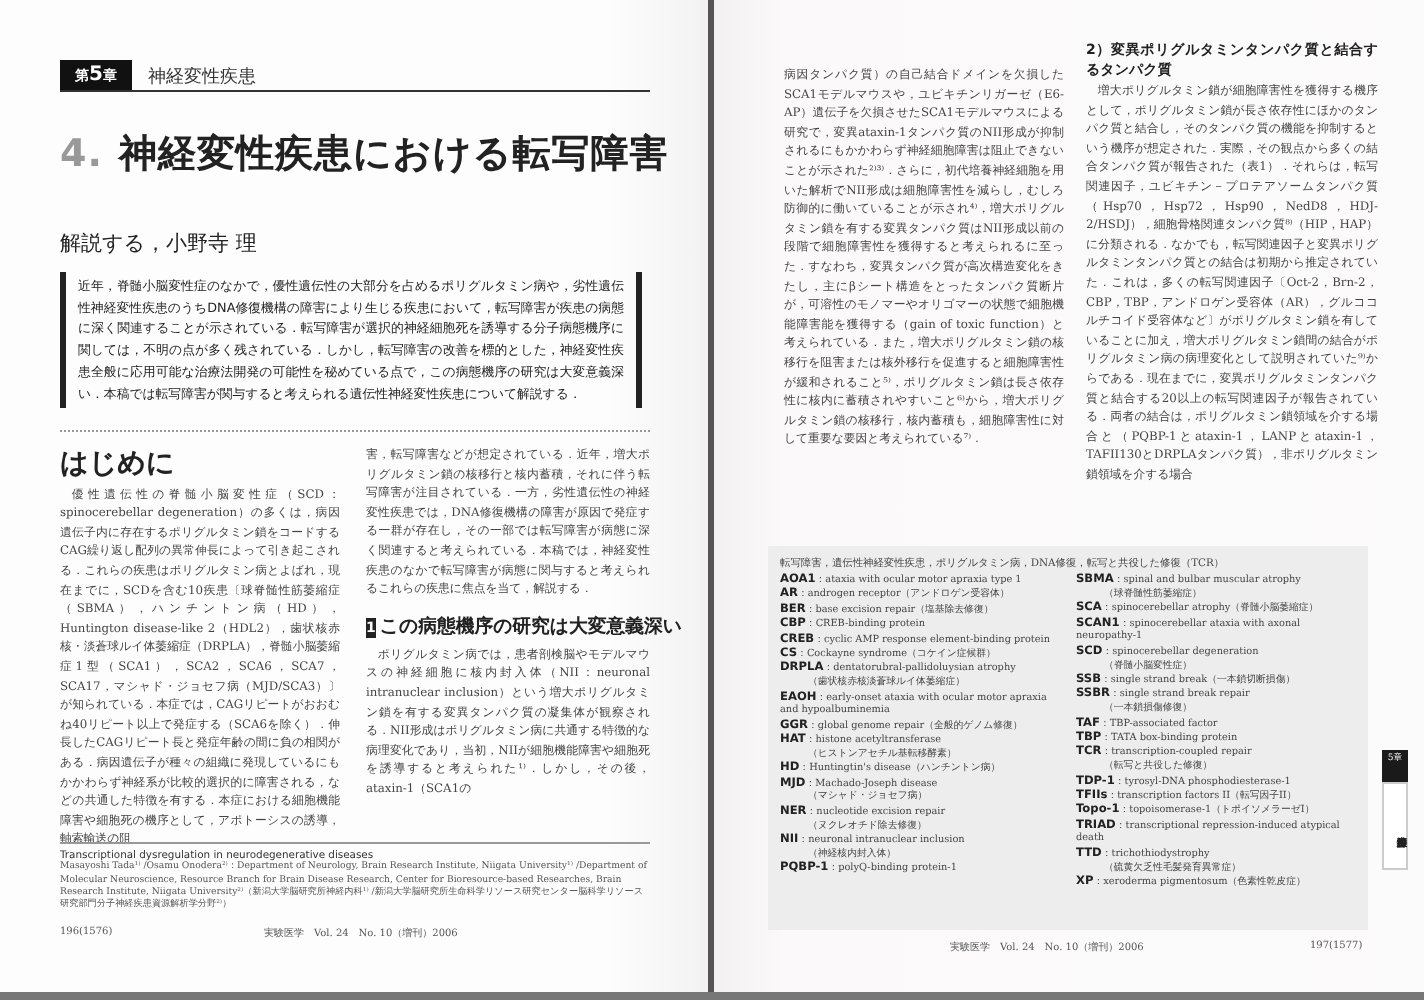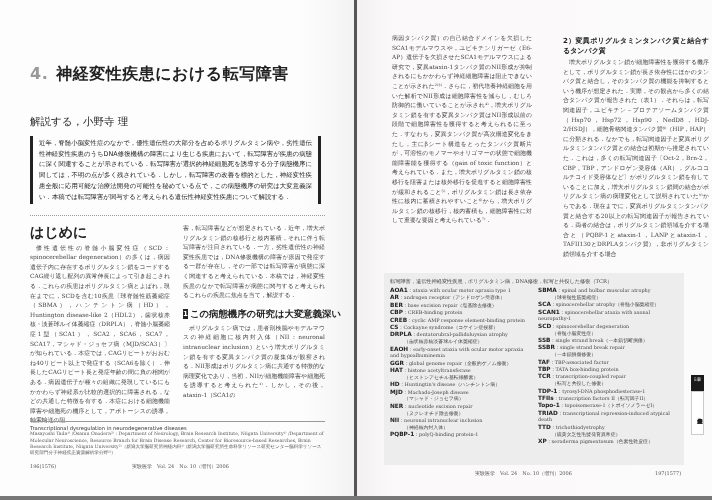--- a/index.html
+++ b/index.html
@@ -11,21 +11,21 @@
     .page.right { left: 356px; width: 356px; background: linear-gradient(to right, #f2f0f1 0%, #fbf9fa 10%, #fcfbfb 100%); }
     .gutter { position: absolute; left: 354px; top: 0; width: 3px; height: 496px; background: #555; }
     .bottom-edge { position: absolute; left: 0; top: 496px; width: 712px; height: 4px; background: #777; }
 
     
     .chapter-bar { position: absolute; left: 30px; top: 30px; width: 295px; height: 16px; border-bottom: 1.5px solid #333; }
     .chapter-tag { position: absolute; left: 0; top: 0; width: 36px; height: 15px; background: #111; color: #fff; font-family: "DejaVu Sans", sans-serif; font-size: 7px; font-weight: bold; line-height: 15px; text-align: center; }
     .chapter-tag .num { font-size: 10px; }
     .chapter-name { position: absolute; left: 44px; top: 2px; font-family: "DejaVu Sans", sans-serif; font-size: 9px; color: #333; }
 
-    .title { position: absolute; left: 30px; top: 64px; font-family: "DejaVu Sans", sans-serif; font-weight: bold; font-size: 16px; color: #222; letter-spacing: 0.5px; white-space: nowrap; }
+    .title { position: absolute; left: 30px; top: 64px; font-family: "DejaVu Sans", sans-serif; font-weight: bold; font-size: 19px; color: #222; letter-spacing: 0.5px; white-space: nowrap; }
     .title .num { color: #999; margin-right: 8px; }
 
     .authors { position: absolute; left: 30px; top: 115px; font-family: "DejaVu Sans", sans-serif; font-size: 10.5px; color: #222; }
 
     .abstract { position: absolute; left: 30px; top: 136px; width: 291px; border-left: 3px solid #222; border-right: 3px solid #222; padding: 2px 6px; font-family: "DejaVu Sans", sans-serif; font-size: 6.4px; line-height: 10.7px; color: #222; font-weight: normal; text-align: justify; }
     .dotted-sep { position: absolute; left: 30px; top: 215px; width: 295px; border-top: 1px dotted #999; }
 
     .section-heading { font-family: "DejaVu Sans", sans-serif; font-weight: bold; color: #222; }
     .col { position: absolute; font-size: 5.9px; line-height: 9.6px; color: #444; text-align: justify; }
     .col p { text-indent: 1em; }
@@ -37,21 +37,21 @@
     .h-sub { font-size: 7px; line-height: 10px; margin: 2px 0 2px 0; }
 
     .footnote { position: absolute; left: 30px; top: 421px; width: 295px; border-top: 1px solid #999; padding-top: 3px; font-size: 4.6px; line-height: 6.3px; color: #555; }
     .footnote .en-title { font-family: "DejaVu Sans", sans-serif; font-size: 5.2px; color: #333; }
     .folio-left { position: absolute; left: 30px; top: 463px; font-size: 5px; color: #555; }
     .journal-left { position: absolute; left: 132px; top: 463px; font-size: 5px; color: #555; }
     .folio-right { position: absolute; left: 655px; top: 470px; font-size: 5px; color: #555; }
     .journal-right { position: absolute; left: 475px; top: 470px; font-size: 5px; color: #555; }
 
     .col-r1 { left: 392px; top: 34px; width: 140px; }
-    .col-r2 { left: 543px; top: 34px; width: 146px; margin-left: 20px; }
+    .col-r2 { left: 543px; top: 18px; width: 146px; }
 
     .keyword-box { position: absolute; left: 384px; top: 273px; width: 300px; height: 192px; background: #eeeded; padding: 4px 6px; }
     .kw-title { font-family: "DejaVu Sans", sans-serif; font-weight: bold; font-size: 6.5px; color: #222; }
     .kw-intro { font-size: 5.2px; color: #444; margin: 1px 0 2px 0; white-space: nowrap; }
     .kw-cols { display: flex; gap: 8px; }
     .kw-col { width: 140px; }
     .kw-item { font-size: 4.9px; line-height: 6.8px; color: #444; margin-bottom: 0.6px; }
     .kw-abbr { font-family: "DejaVu Sans", sans-serif; font-weight: bold; font-size: 5.8px; color: #222; }
     .kw-def { }
     .kw-sub { display: block; padding-left: 14px; }
@@ -60,20 +60,26 @@
     .side-tab { position: absolute; left: 691px; top: 375px; width: 13px; height: 62px; }
     .side-tab .tab-dark { width: 13px; height: 16px; background: #1a1a1a; color: #fff; font-size: 4.5px; line-height: 5px; text-align: center; padding-top: 2px; }
     .side-tab .tab-label { width: 13px; height: 44px; background: #fff; border: 0.5px solid #ccc; color: #222; font-family: "DejaVu Sans", sans-serif; font-weight: bold; font-size: 5px; line-height: 7px; text-align: center; writing-mode: vertical-rl; padding-top: 2px; }
   </style>
 </head>
 <body>
 
 <div class="spread">
 
   <div class="page left">
+    <div class="chapter-bar">
+      <div class="chapter-tag">
+        <span>第</span><span class="num">5</span><span>章</span>
+      </div>
+      <div class="chapter-name">神経変性疾患</div>
+    </div>
 
     <div class="title">
       <span class="num">4.</span><span>神経変性疾患における転写障害</span>
     </div>
 
     <div class="authors">解説する，小野寺 理</div>
 
     <div class="abstract">近年，脊髄小脳変性症のなかで，優性遺伝性の大部分を占めるポリグルタミン病や，劣性遺伝性神経変性疾患のうちDNA修復機構の障害により生じる疾患において，転写障害が疾患の病態に深く関連することが示されている．転写障害が選択的神経細胞死を誘導する分子病態機序に関しては，不明の点が多く残されている．しかし，転写障害の改善を標的とした，神経変性疾患全般に応用可能な治療法開発の可能性を秘めている点で，この病態機序の研究は大変意義深い．本稿では転写障害が関与すると考えられる遺伝性神経変性疾患について解説する．</div>
     <div class="dotted-sep"></div>
 

